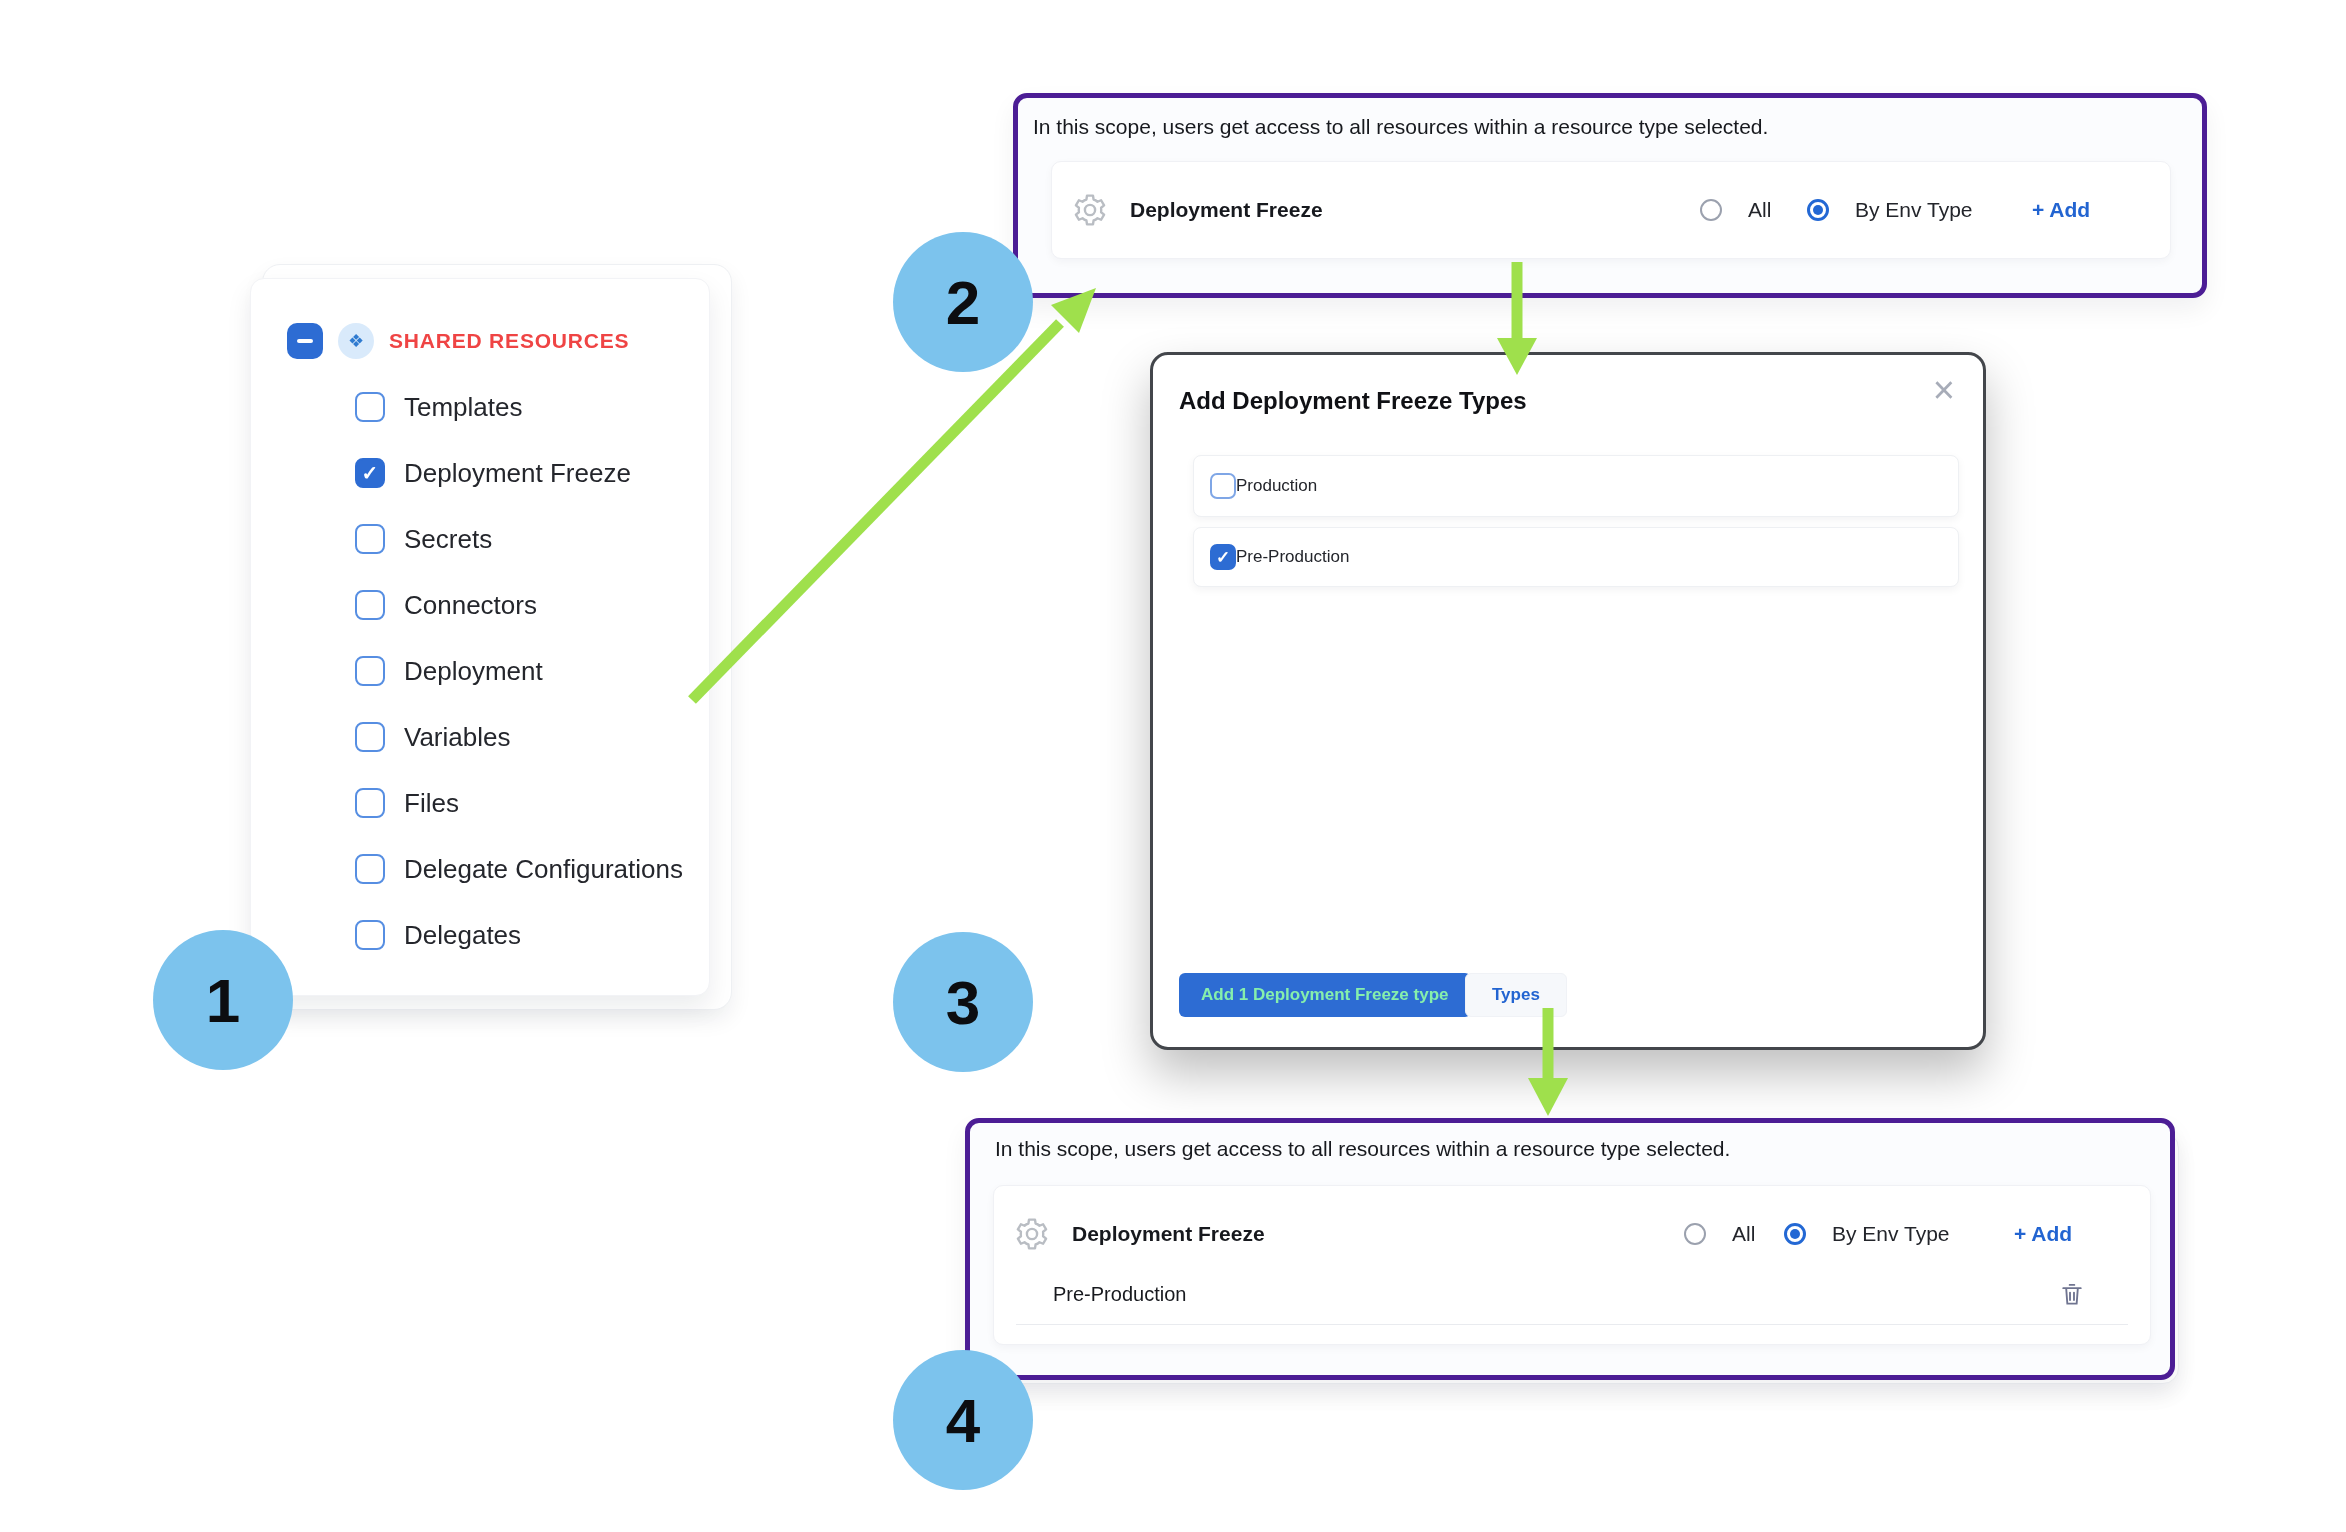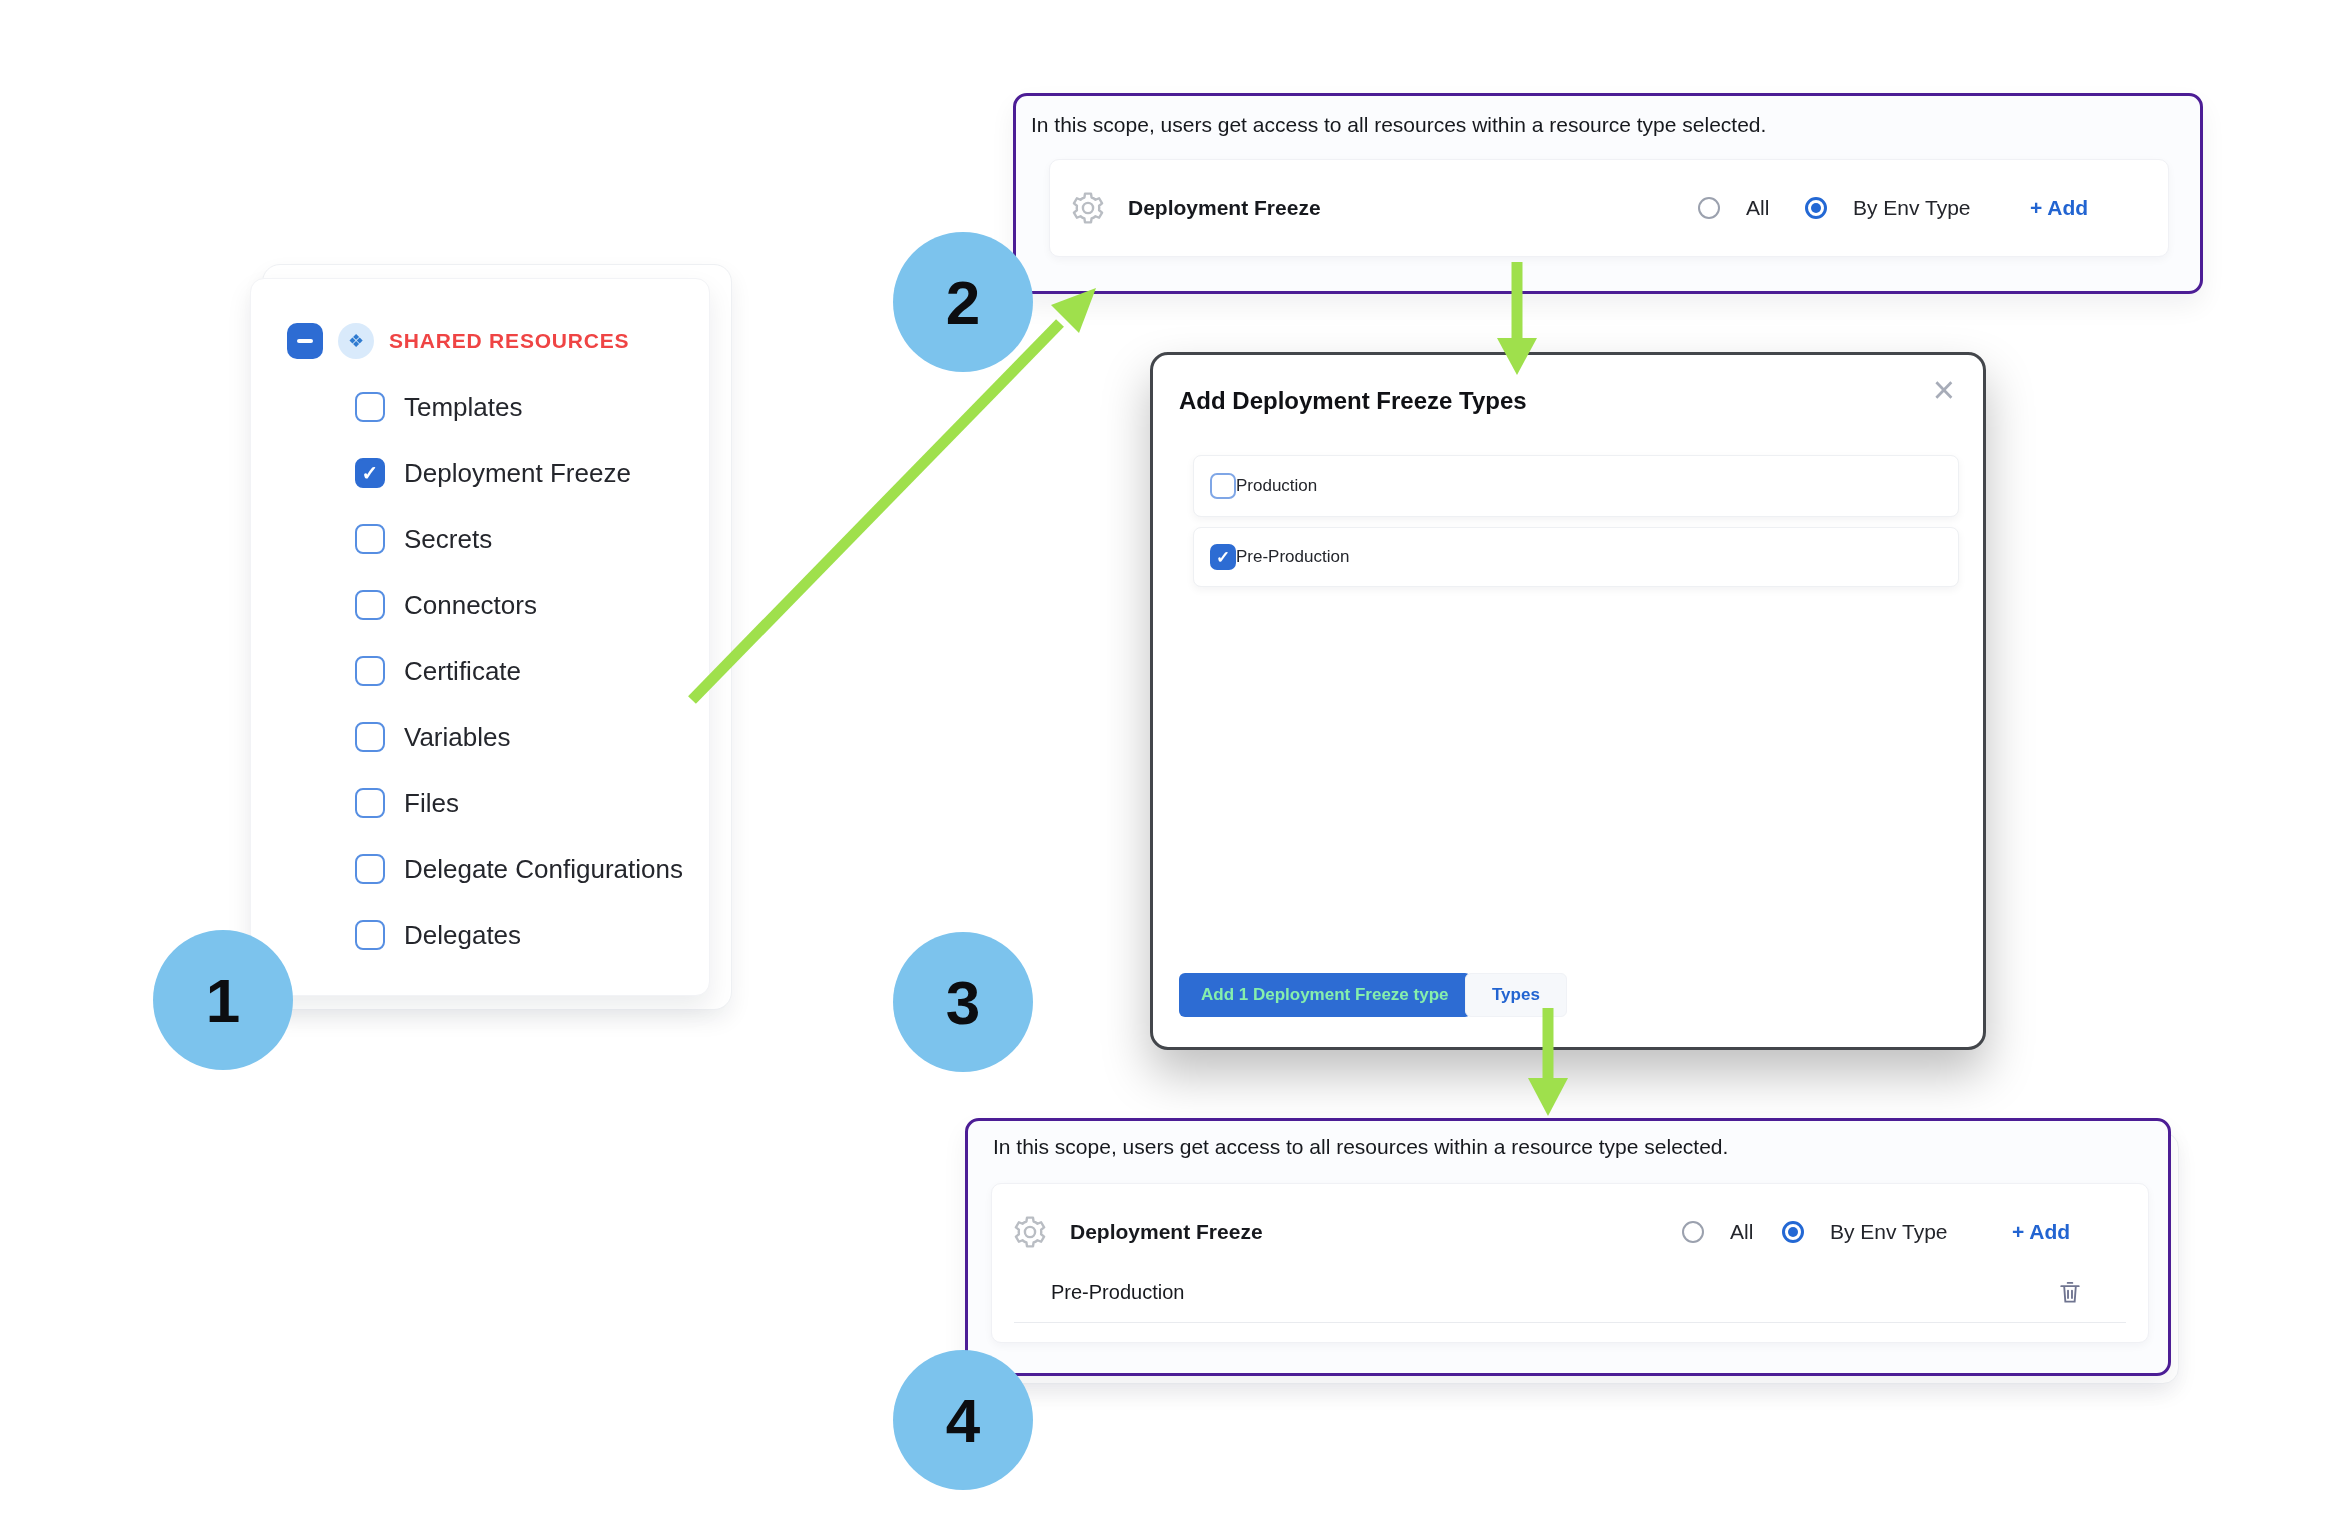--- a/index.html
+++ b/index.html
@@ -20,21 +20,21 @@
   .sr-title{font-size:21px;font-weight:700;color:#ef4444;letter-spacing:.8px;}
   .sr-item{position:absolute;left:104px;height:34px;display:flex;align-items:center;gap:19px;}
   .cb{width:30px;height:30px;border:2px solid #568ee2;border-radius:8px;background:#fff;
       box-sizing:border-box;display:flex;align-items:center;justify-content:center;flex:0 0 auto;}
   .cb .cb-check{display:none;color:#fff;font-size:20px;font-weight:700;line-height:1;}
   .cb.checked{background:#2d6cd3;border-color:#2d6cd3;}
   .cb.checked .cb-check{display:block;}
   .sr-item .lbl{font-size:26px;color:#24262c;}
 
   
-  .scope{position:absolute;background:#fbfcfe;border:3px solid #4c1d95;border-radius:14px;
+  .scope{position:absolute;background:#fbfcfe;border:5px solid #4c1d95;border-radius:14px;
          box-shadow:0 12px 26px rgba(15,20,40,.06);}
   .scope-top{left:1013px;top:93px;width:1184px;height:195px;}
   .scope-desc{position:absolute;left:15px;top:17px;font-size:21px;color:#17191e;}
   .scope-row{position:absolute;background:#fff;border:1px solid #f0f1f5;border-radius:10px;
              box-shadow:0 3px 8px rgba(15,20,40,.04);}
   .scope-top .scope-row{left:33px;top:63px;width:1118px;height:96px;}
   .row-line{position:absolute;left:0;top:0;right:0;height:96px;display:flex;align-items:center;}
   .gear{margin-left:20px;flex:0 0 auto;display:flex;}
   .res-name{margin-left:22px;font-size:21px;font-weight:700;color:#17191e;}
   .opt{position:absolute;display:flex;align-items:center;gap:26px;font-size:21px;color:#23252b;top:0;height:96px;}
@@ -141,21 +141,21 @@
     <div class="sr-item" style="top:243px">
       <span class="cb"></span>
       <span class="lbl">Secrets</span>
     </div>
     <div class="sr-item" style="top:309px">
       <span class="cb"></span>
       <span class="lbl">Connectors</span>
     </div>
     <div class="sr-item" style="top:375px">
       <span class="cb"></span>
-      <span class="lbl">Certificate</span>
+      <span class="lbl">Deployment</span>
     </div>
     <div class="sr-item" style="top:441px">
       <span class="cb"></span>
       <span class="lbl">Variables</span>
     </div>
     <div class="sr-item" style="top:507px">
       <span class="cb"></span>
       <span class="lbl">Files</span>
     </div>
     <div class="sr-item" style="top:573px">

